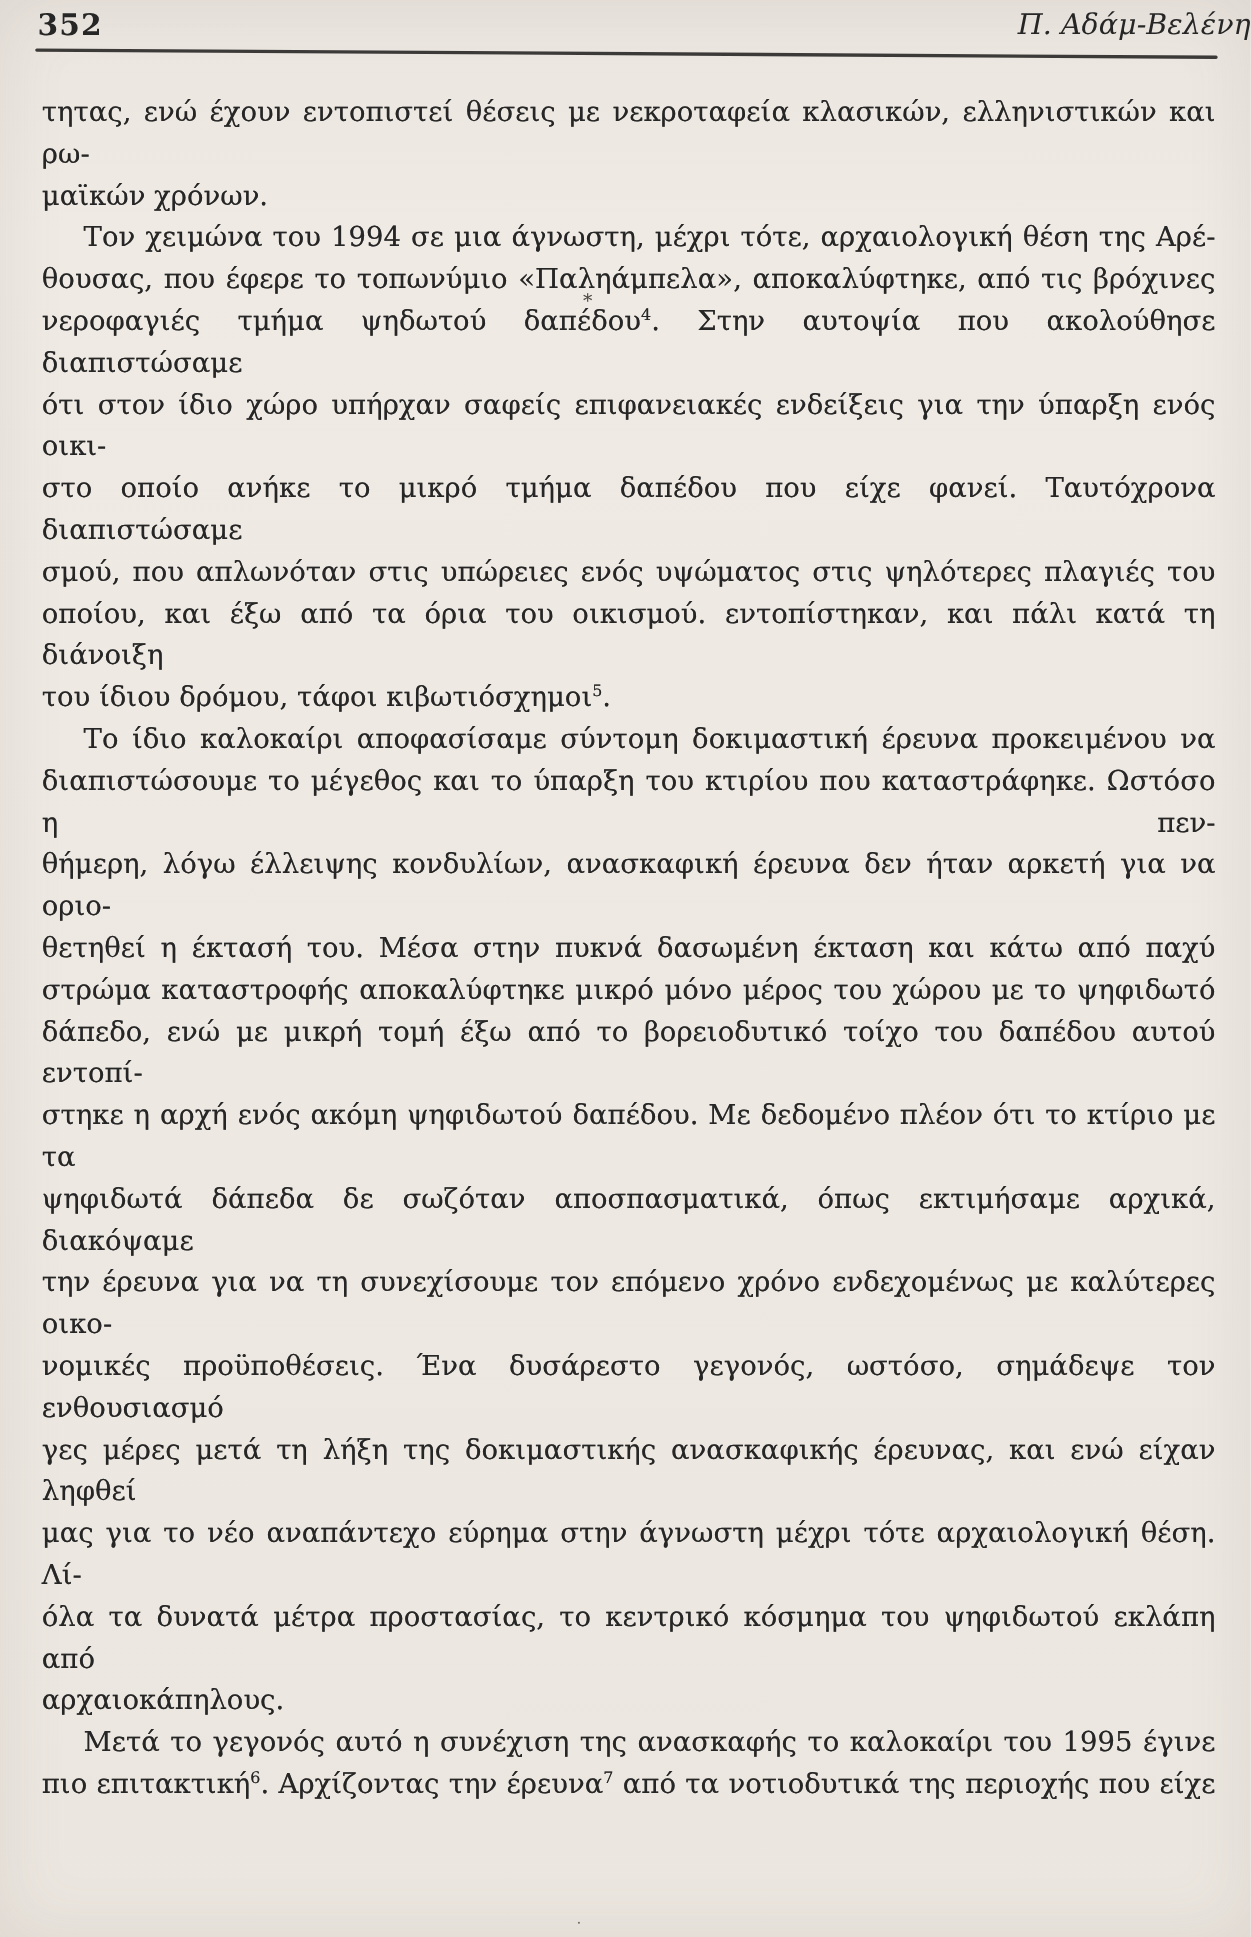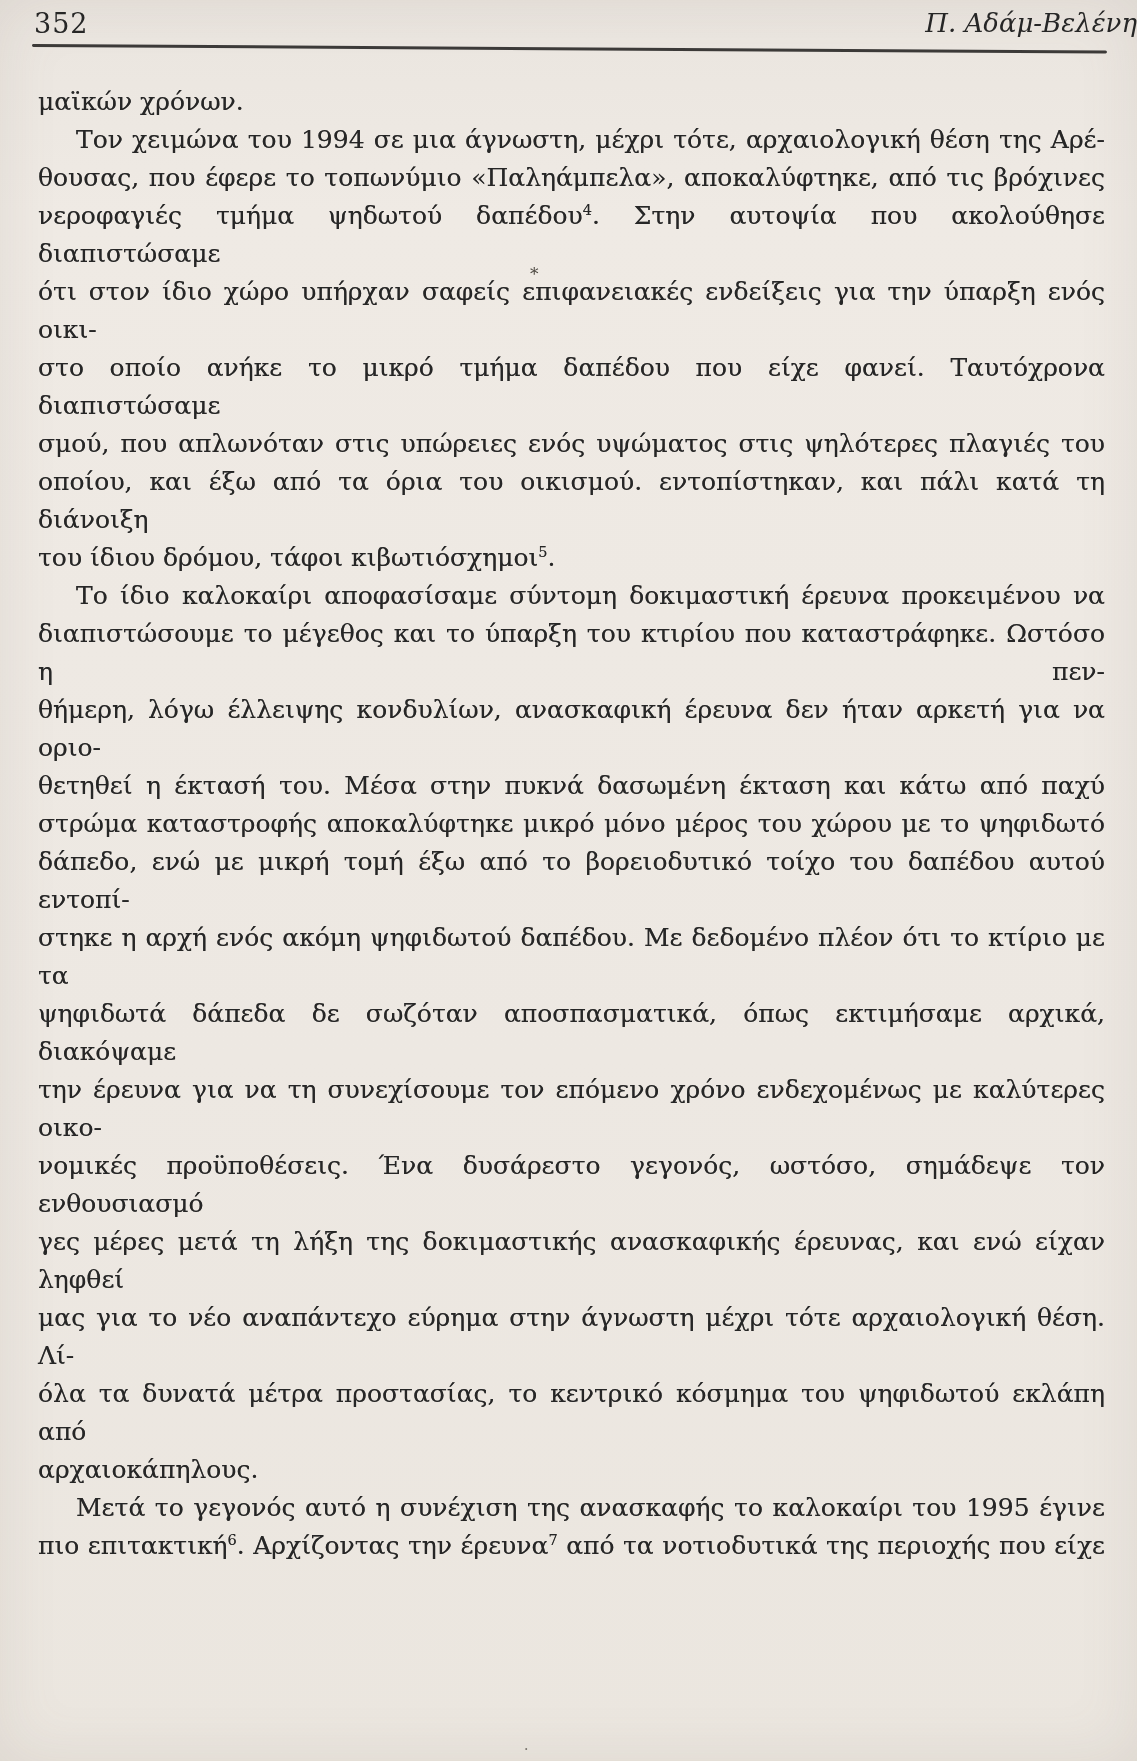--- a/index.html
+++ b/index.html
@@ -11,21 +11,21 @@
     background: linear-gradient(180deg, #eae5df 0%, #efeae4 12%, #ede8e2 60%, #ebe6df 100%);
     box-shadow: inset 0 0 60px rgba(120,110,95,0.12);
     font-family: "DejaVu Serif", "Liberation Serif", serif;
     color: #262626;
     overflow: hidden;
     box-sizing: border-box;
   }
   .running-head { position: relative; height: 44px; }
   .page-number {
     position: absolute; left: 34px; top: 8px;
-    font-size: 27px; letter-spacing: 1px;
+    font-size: 27px; letter-spacing: 1px; font-weight: bold;
   }
   .running-title {
     position: absolute; left: 0; right: 0; top: 8px;
     text-align: right; font-style: italic; font-size: 26px;
   }
   .head-rule {
     height: 3px; background: #3c3a38; margin: 0 30px 0 32px;
     transform: rotate(0.35deg); transform-origin: left center;
     border-radius: 2px;
   }
@@ -54,20 +54,21 @@
 
 <div class="page">
   <div class="running-head">
     <span class="page-number">352</span>
     <span class="running-title">Π. Αδάμ-Βελένη</span>
   </div>
   <div class="head-rule"></div>
 
   <div class="body-text">
       <div class="para">
+        <div class="line">τητας, ενώ έχουν εντοπιστεί θέσεις με νεκροταφεία κλασικών, ελληνιστικών και ρω-</div>
         <div class="line last">μαϊκών χρόνων.</div>
       </div>
       <div class="para indent">
         <div class="line">Τον χειμώνα του 1994 σε μια άγνωστη, μέχρι τότε, αρχαιολογική θέση της Αρέ-</div>
         <div class="line">θουσας, που έφερε το τοπωνύμιο «Παληάμπελα», αποκαλύφτηκε, από τις βρόχινες</div>
         <div class="line">νεροφαγιές τμήμα ψηδωτού δαπέδου<sup>4</sup>. Στην αυτοψία που ακολούθησε διαπιστώσαμε</div>
         <div class="line">ότι στον ίδιο χώρο υπήρχαν σαφείς επιφανειακές ενδείξεις για την ύπαρξη ενός οικι-</div>
         <div class="line">στο οποίο ανήκε το μικρό τμήμα δαπέδου που είχε φανεί. Ταυτόχρονα διαπιστώσαμε</div>
         <div class="line">σμού, που απλωνόταν στις υπώρειες ενός υψώματος στις ψηλότερες πλαγιές του</div>
         <div class="line">οποίου, και έξω από τα όρια του οικισμού. εντοπίστηκαν, και πάλι κατά τη διάνοιξη</div>

